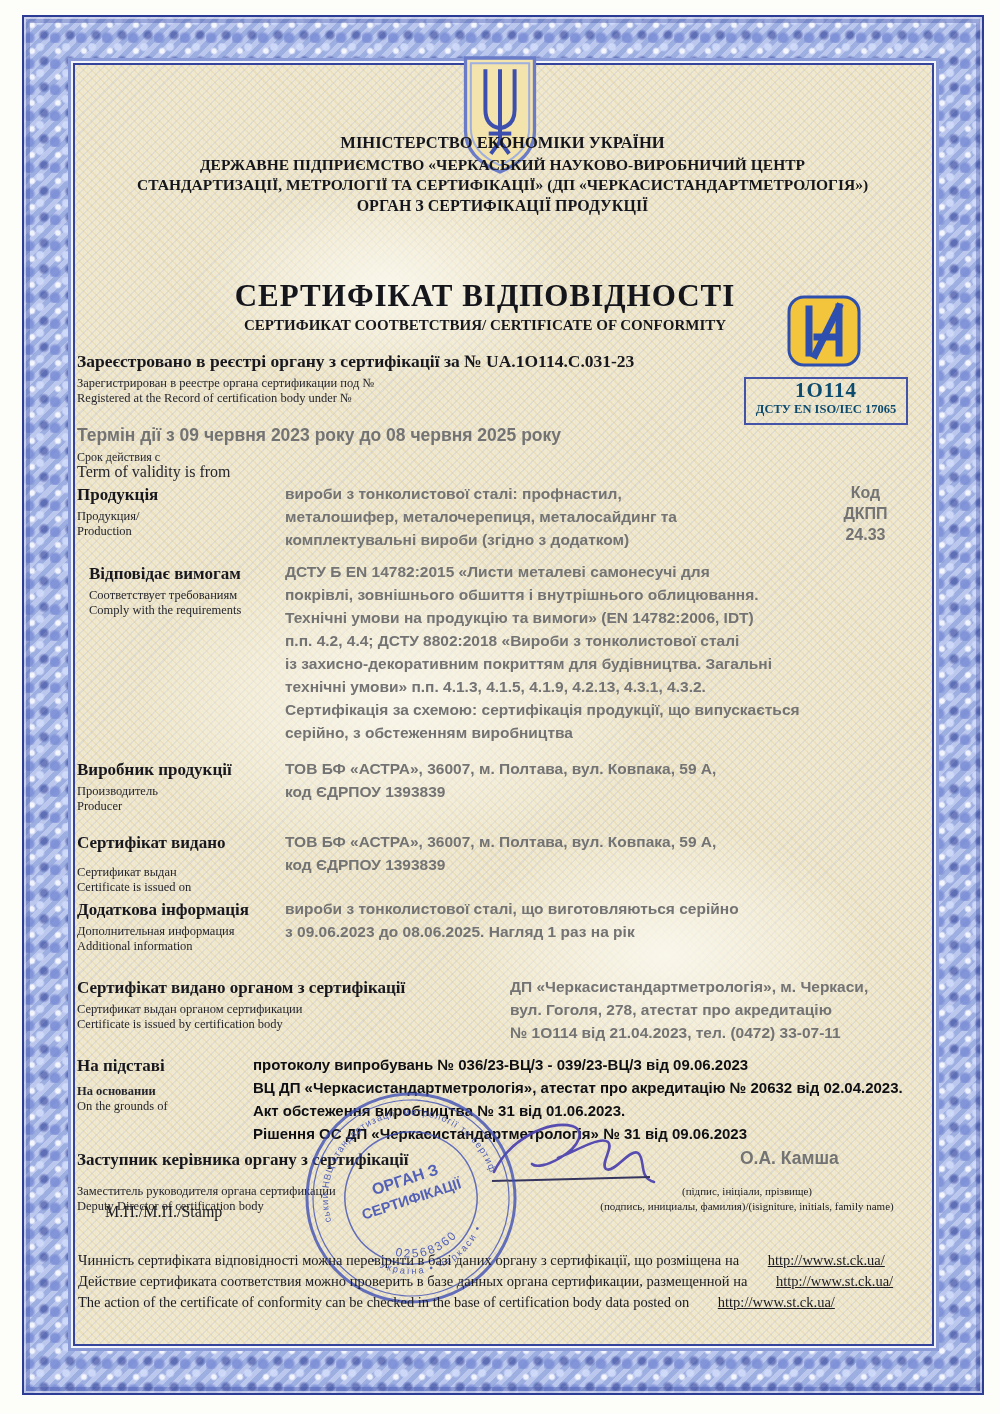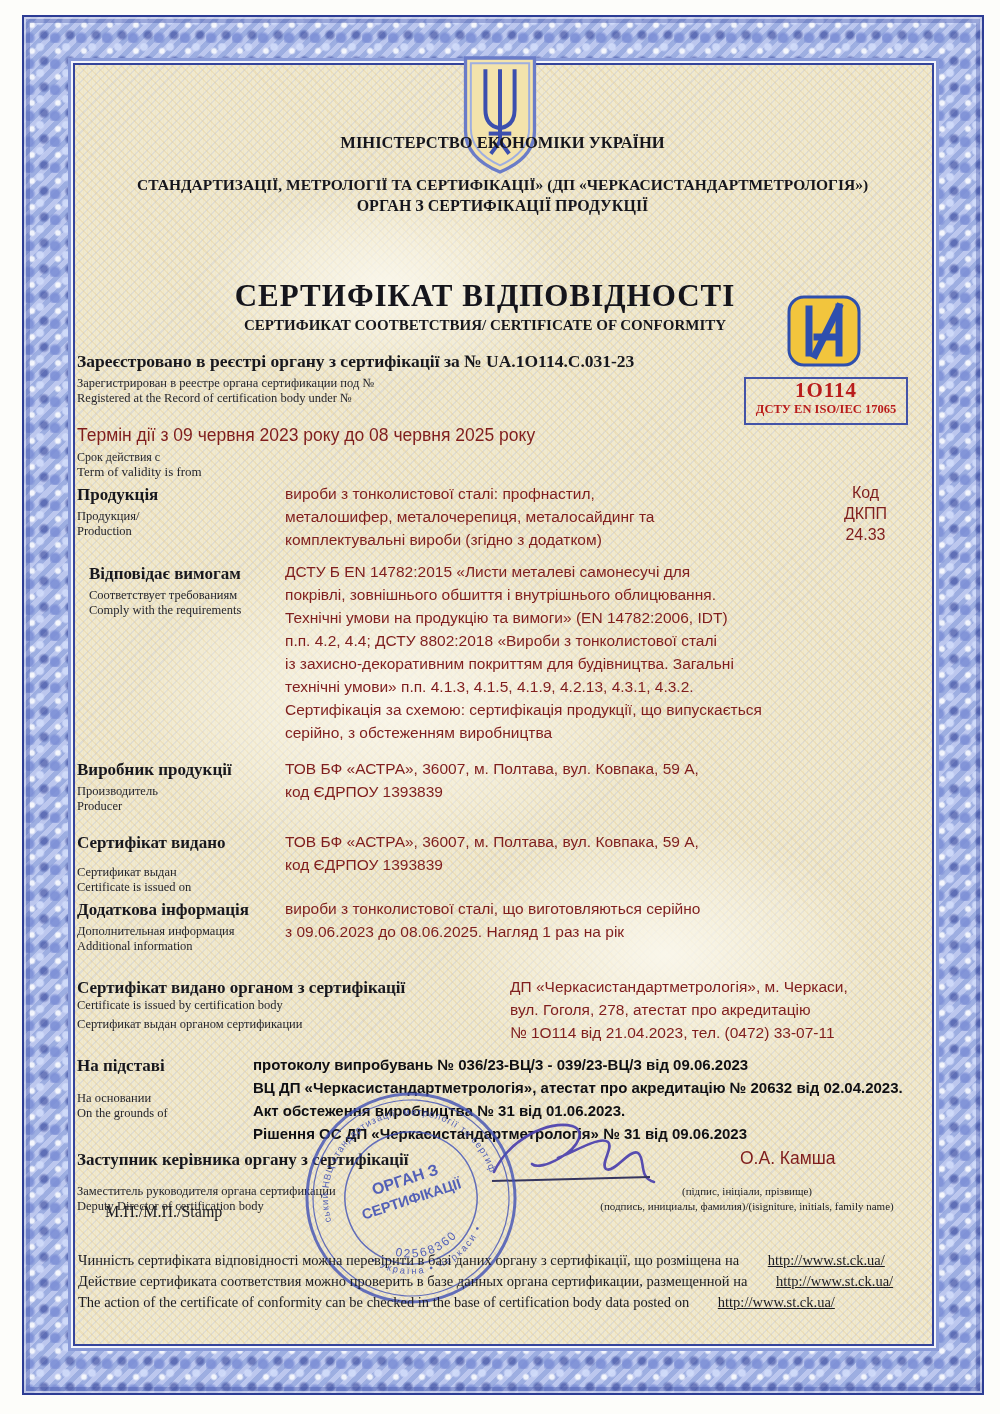--- a/index.html
+++ b/index.html
@@ -30,27 +30,27 @@
   }
   .wm { position:absolute; border-radius:50%; pointer-events:none;
         background:radial-gradient(ellipse at center, rgba(250,247,236,.95) 0%, rgba(250,247,236,0) 70%); }
 
   .content { position:absolute; inset:0; }
   .abs { position:absolute; }
   .ctr { text-align:center; }
   .hline { position:absolute; left:75px; right:70px; text-align:center; font-weight:bold; color:#15151c; }
   .lbl  { font-weight:bold; font-size:17px; line-height:20px; color:#17171d; }
   .lbls { font-size:12.5px; line-height:14.5px; color:#26262c; }
-  .val  { font-family:"Liberation Sans", sans-serif; font-weight:normal; font-size:15.5px; line-height:23px; color:#7f1d1d; }
+  .val  { font-family:"Liberation Sans", sans-serif; font-weight:bold; font-size:15.5px; line-height:23px; color:#737373; }
   .val15{ font-family:"Liberation Sans", sans-serif; font-weight:bold; font-size:15px;   line-height:23px; color:#0f0f13; }
   .u { text-decoration:underline;padding-left:25px; }
 
   .logo-badge { position:absolute; left:787px; top:295px; width:74px; height:72px; }
   .accr-box { position:absolute; left:744px; top:377px; width:160px; height:44px;
-              border:2px solid #4353a8; text-align:center; color:#b91c1c; font-weight:bold; }
+              border:2px solid #4353a8; text-align:center; color:#0c4a6e; font-weight:bold; }
   .accr-num { font-size:21px; line-height:23px; letter-spacing:1px; }
   .accr-std { font-size:12.5px; line-height:15px; }
 
   .sigline { position:absolute; left:492px; top:1178px; width:158px; border-top:2px solid #35355e; transform:rotate(-1.5deg); }
   .stampwrap { position:absolute; left:295px; top:1082px; width:232px; height:232px; transform:rotate(-18deg); opacity:.88; }
 </style>
 </head>
 <body>
 
 <div class="page">
@@ -69,20 +69,21 @@
       <g fill="none" stroke="#3c4fae" stroke-width="3" stroke-linecap="square">
         <path d="M30 13 V66"></path>
         <path d="M19 13 V42 Q19 54 30 56"></path>
         <path d="M41 13 V42 Q41 54 30 56"></path>
         <path d="M30 66 L24 74 M30 66 L36 74"></path>
         <path d="M23 60 H37"></path>
       </g>
     </svg>
 
     <div class="hline" style="top:133px; font-size:16.5px;">МІНІСТЕРСТВО ЕКОНОМІКИ УКРАЇНИ</div>
+    <div class="hline" style="top:156px; font-size:15.5px;">ДЕРЖАВНЕ ПІДПРИЄМСТВО «ЧЕРКАСЬКИЙ НАУКОВО-ВИРОБНИЧИЙ ЦЕНТР</div>
     <div class="hline" style="top:176px; font-size:15.5px;">СТАНДАРТИЗАЦІЇ, МЕТРОЛОГІЇ ТА СЕРТИФІКАЦІЇ» (ДП «ЧЕРКАСИСТАНДАРТМЕТРОЛОГІЯ»)</div>
     <div class="hline" style="top:197px; font-size:16px;">ОРГАН З СЕРТИФІКАЦІЇ ПРОДУКЦІЇ</div>
 
     <div class="hline" style="top:278px; left:75px; right:105px; font-size:31px; letter-spacing:1px;">СЕРТИФІКАТ ВІДПОВІДНОСТІ</div>
     <div class="hline" style="top:317px; left:75px; right:105px; font-size:15px;">СЕРТИФИКАТ СООТВЕТСТВИЯ/ CERTIFICATE OF CONFORMITY</div>
 
     <svg class="logo-badge" viewBox="0 0 74 72">
       <rect x="2" y="2" width="70" height="68" rx="15" fill="#f2c53d" stroke="#2e4fae" stroke-width="3"></rect>
       <g stroke="#2e4fae" stroke-width="7" fill="none" stroke-linecap="square">
         <path d="M22 14 V58"></path>
@@ -98,21 +99,21 @@
 
     <div class="abs" style="left:77px; top:351px; width:660px;">
       <div class="lbl" style="font-size:17.5px;">Зареєстровано в реєстрі органу з сертифікації за № UA.1О114.С.031-23</div>
       <div class="lbls" style="margin-top:5px;">Зарегистрирован в реестре органа сертификации под №</div>
       <div class="lbls">Registered at the Record of certification body under №</div>
     </div>
 
     <div class="abs" style="left:77px; top:424px; width:700px;">
       <div class="val" style="font-size:17.5px;">Термін дії з 09 червня 2023 року  до  08 червня 2025 року</div>
       <div class="lbls" style="margin-top:4px; font-size:12px; line-height:13.5px;">Срок действия с</div>
-      <div class="lbls" style="font-size:13px; line-height:13.5px;">Term of validity is from</div>
+      <div class="lbls" style="font-size:16px; line-height:13.5px;">Term of validity is from</div>
     </div>
 
     <div class="abs" style="left:77px; top:485px; width:200px;">
       <div class="lbl">Продукція</div>
       <div class="lbls" style="margin-top:4px;">Продукция/</div>
       <div class="lbls">Production</div>
     </div>
     <div class="abs val" style="left:285px; top:482px; width:545px;">
       <div>вироби з тонколистової сталі: профнастил,</div>
       <div>металошифер, металочерепиця, металосайдинг та</div>
@@ -165,32 +166,32 @@
       <div class="lbls" style="margin-top:4px;">Дополнительная информация</div>
       <div class="lbls">Additional information</div>
     </div>
     <div class="abs val" style="left:285px; top:897px; width:580px;">
       <div>вироби з тонколистової сталі, що виготовляються серійно</div>
       <div>з 09.06.2023 до 08.06.2025. Нагляд 1 раз на рік</div>
     </div>
 
     <div class="abs" style="left:77px; top:978px; width:420px;">
       <div class="lbl">Сертифікат видано органом з сертифікації</div>
+      <div class="lbls" style="margin-top:4px;">Сертификат выдан органом сертификации</div>
       <div class="lbls">Certificate is issued by certification body</div>
-      <div class="lbls" style="margin-top:4px;">Сертификат выдан органом сертификации</div>
     </div>
     <div class="abs val" style="left:510px; top:975px; width:420px;">
       <div>ДП «Черкасистандартметрологія», м. Черкаси,</div>
       <div>вул. Гоголя, 278, атестат про акредитацію</div>
       <div>№ 1О114 від 21.04.2023, тел. (0472) 33-07-11</div>
     </div>
 
     <div class="abs" style="left:77px; top:1056px; width:170px;">
       <div class="lbl">На підставі</div>
-      <div class="lbls" style="margin-top:15px;">На основании</div>
+      <div class="lbls" style="margin-top:8px;font-weight:bold;">На основании</div>
       <div class="lbls">On the grounds of</div>
     </div>
     <div class="abs val15" style="left:253px; top:1053px; width:690px;">
       <div>протоколу випробувань № 036/23-ВЦ/3 - 039/23-ВЦ/3 від 09.06.2023</div>
       <div>ВЦ ДП «Черкасистандартметрологія», атестат про акредитацію № 20632 від 02.04.2023.</div>
       <div>Акт обстеження виробництва № 31 від 01.06.2023.</div>
       <div>Рішення ОС ДП «Черкасистандартметрологія» № 31 від 09.06.2023</div>
     </div>
 
     <div class="abs" style="left:77px; top:1150px; width:420px;">

